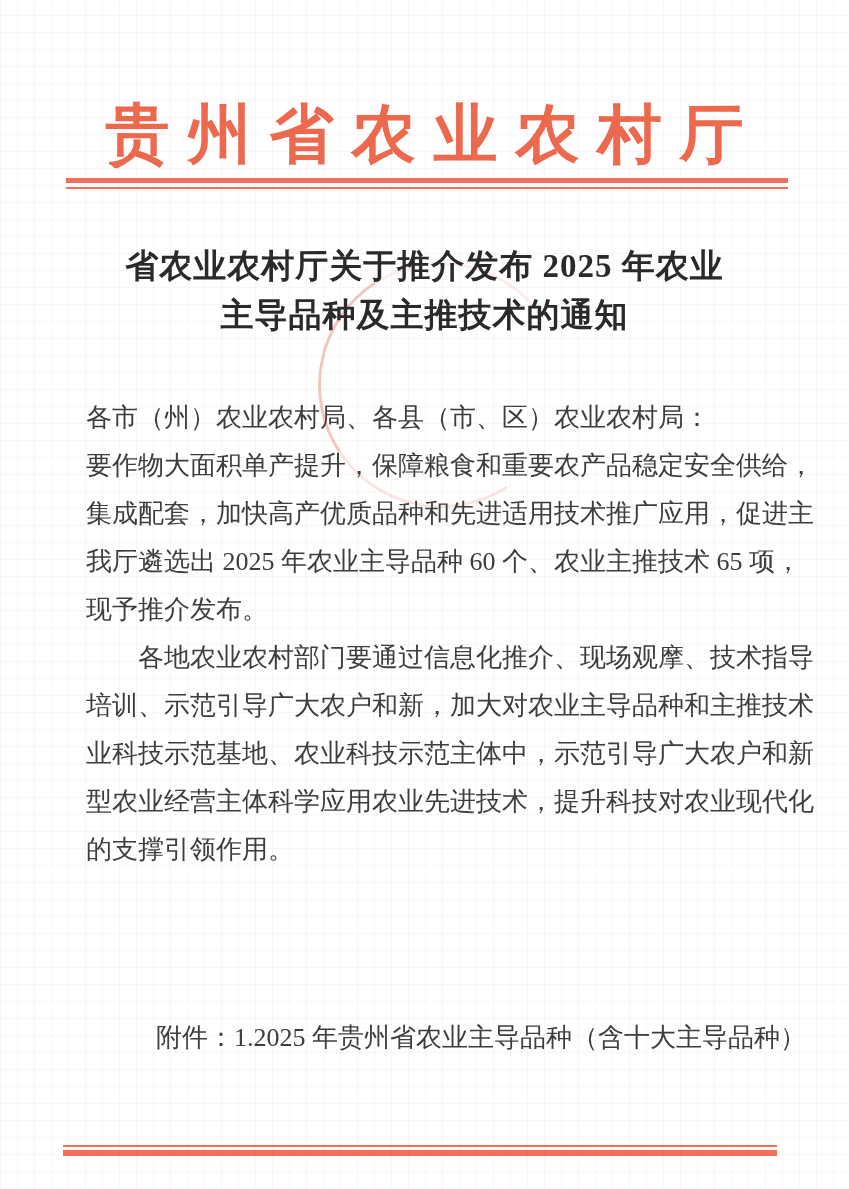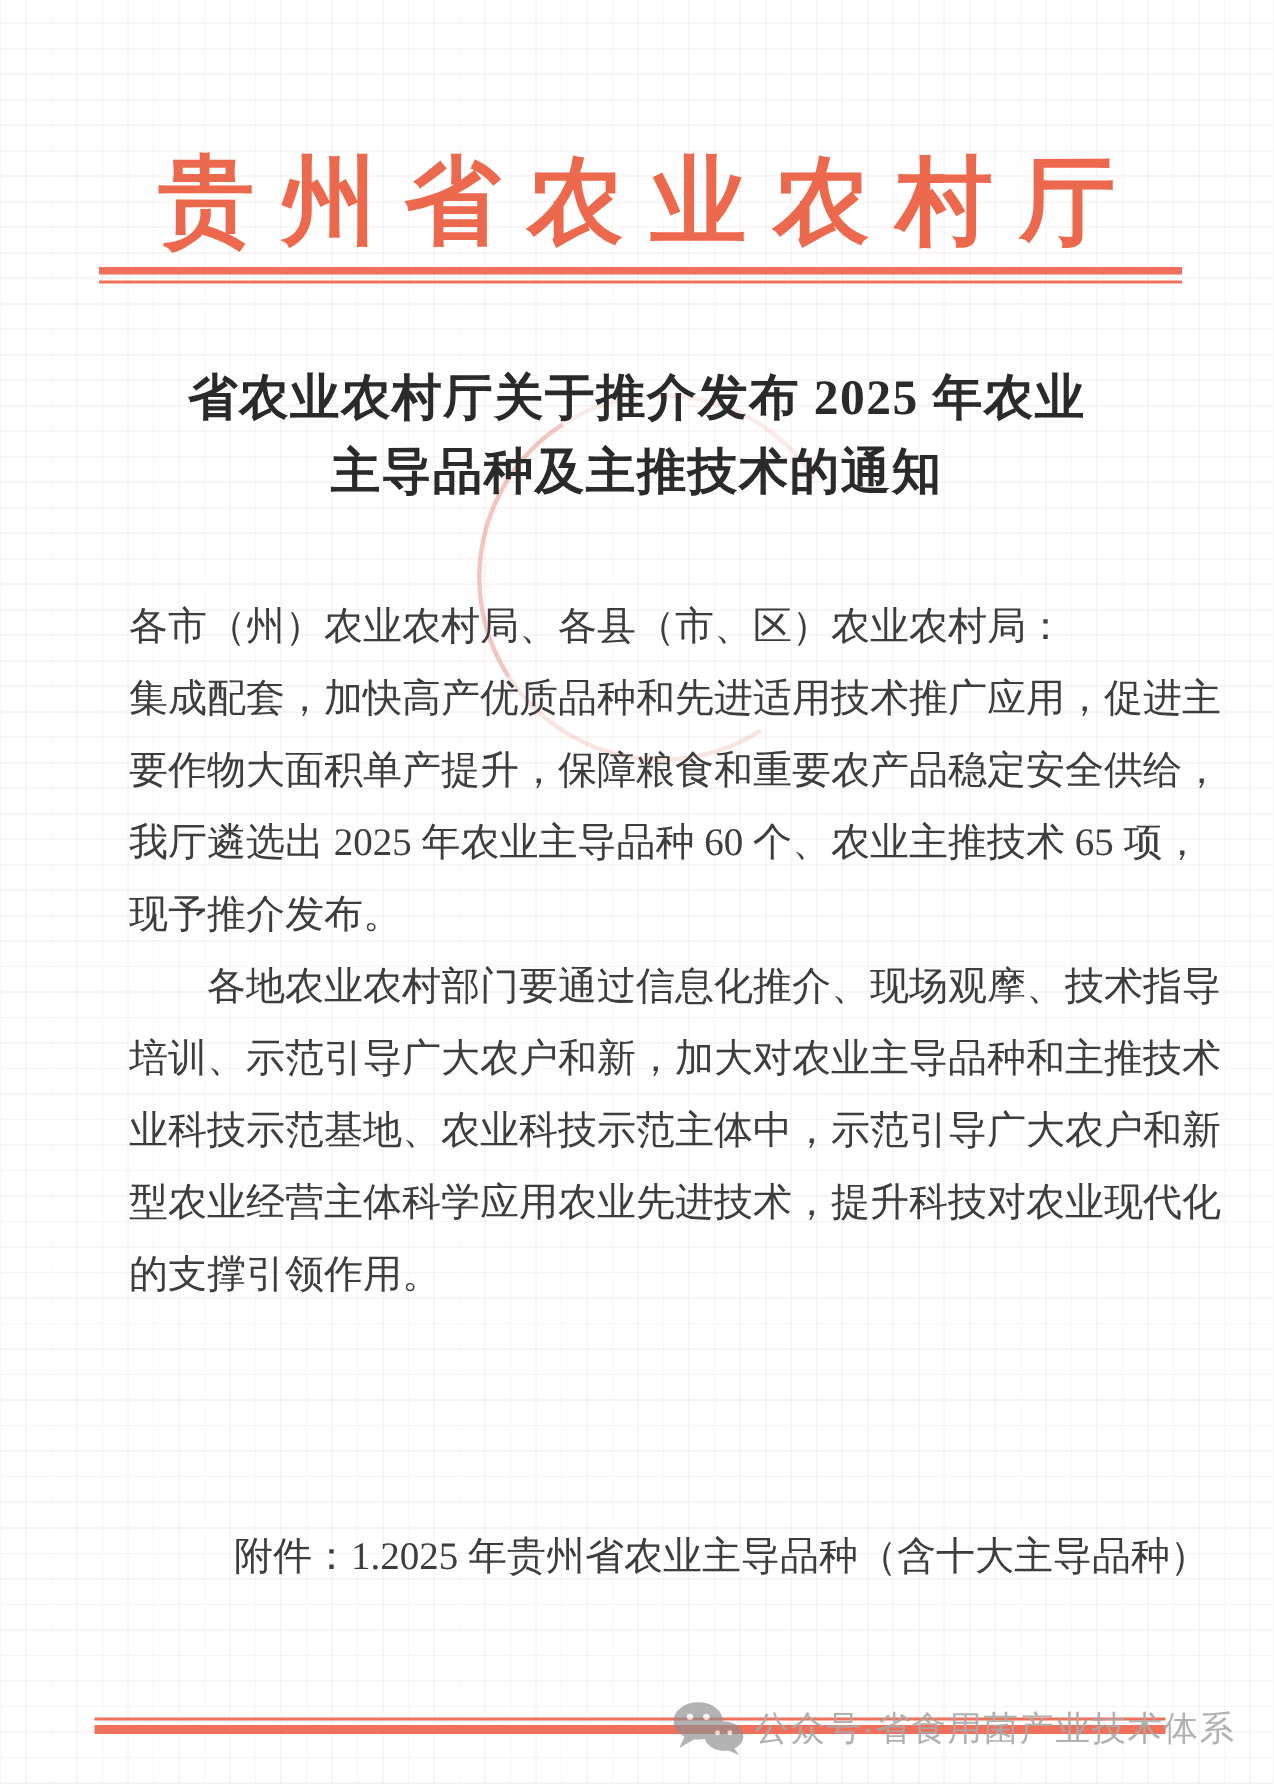--- a/index.html
+++ b/index.html
@@ -87,46 +87,33 @@
   <div class="seal-arc"></div>
 
   <div class="doc-title">
     <div>省农业农村厅关于推介发布 2025 年农业</div>
     <div>主导品种及主推技术的通知</div>
   </div>
 
   <div class="body-text">
     <div class="line loose">各市（州）农业农村局、各县（市、区）农业农村局：</div>
 
+    <div class="line">要作物大面积单产提升，保障粮食和重要农产品稳定安全供给，</div>
     <div class="line">集成配套，加快高产优质品种和先进适用技术推广应用，促进主</div>
-    <div class="line">要作物大面积单产提升，保障粮食和重要农产品稳定安全供给，</div>
     <div class="line">我厅遴选出 2025 年农业主导品种 60 个、农业主推技术 65 项，</div>
     <div class="line loose">现予推介发布。</div>
 
     <div class="line indent">各地农业农村部门要通过信息化推介、现场观摩、技术指导</div>
     <div class="line">培训、示范引导广大农户和新，加大对农业主导品种和主推技术</div>
     <div class="line">业科技示范基地、农业科技示范主体中，示范引导广大农户和新</div>
     <div class="line">型农业经营主体科学应用农业先进技术，提升科技对农业现代化</div>
     <div class="line loose">的支撑引领作用。</div>
   </div>
 
   <div class="attachment">附件：1.2025 年贵州省农业主导品种（含十大主导品种）</div>
 
   <div class="rule-bottom">
     <div class="thin"></div>
     <div class="thick"></div>
   </div>
 
-  <div class="watermark">
-    <svg class="wm-icon" viewBox="0 0 62 46">
-      <ellipse cx="22" cy="17" rx="21" ry="16" fill="#8f8f8f"></ellipse>
-      <polygon points="11,29 6,40 20,32" fill="#8f8f8f"></polygon>
-      <circle cx="15" cy="13.5" r="2.7" fill="#ffffff"></circle>
-      <circle cx="29" cy="13.5" r="2.7" fill="#ffffff"></circle>
-      <ellipse cx="44" cy="30" rx="16.5" ry="12.5" fill="#8f8f8f"></ellipse>
-      <polygon points="52,39.5 57,46 46,41.5" fill="#8f8f8f"></polygon>
-      <circle cx="38.5" cy="27" r="2.1" fill="#ffffff"></circle>
-      <circle cx="49" cy="27" r="2.1" fill="#ffffff"></circle>
-    </svg>
-    <span class="wm-text">公众号·省食用菌产业技术体系</span>
-  </div>
 
 </div>
 
 </body></html>

